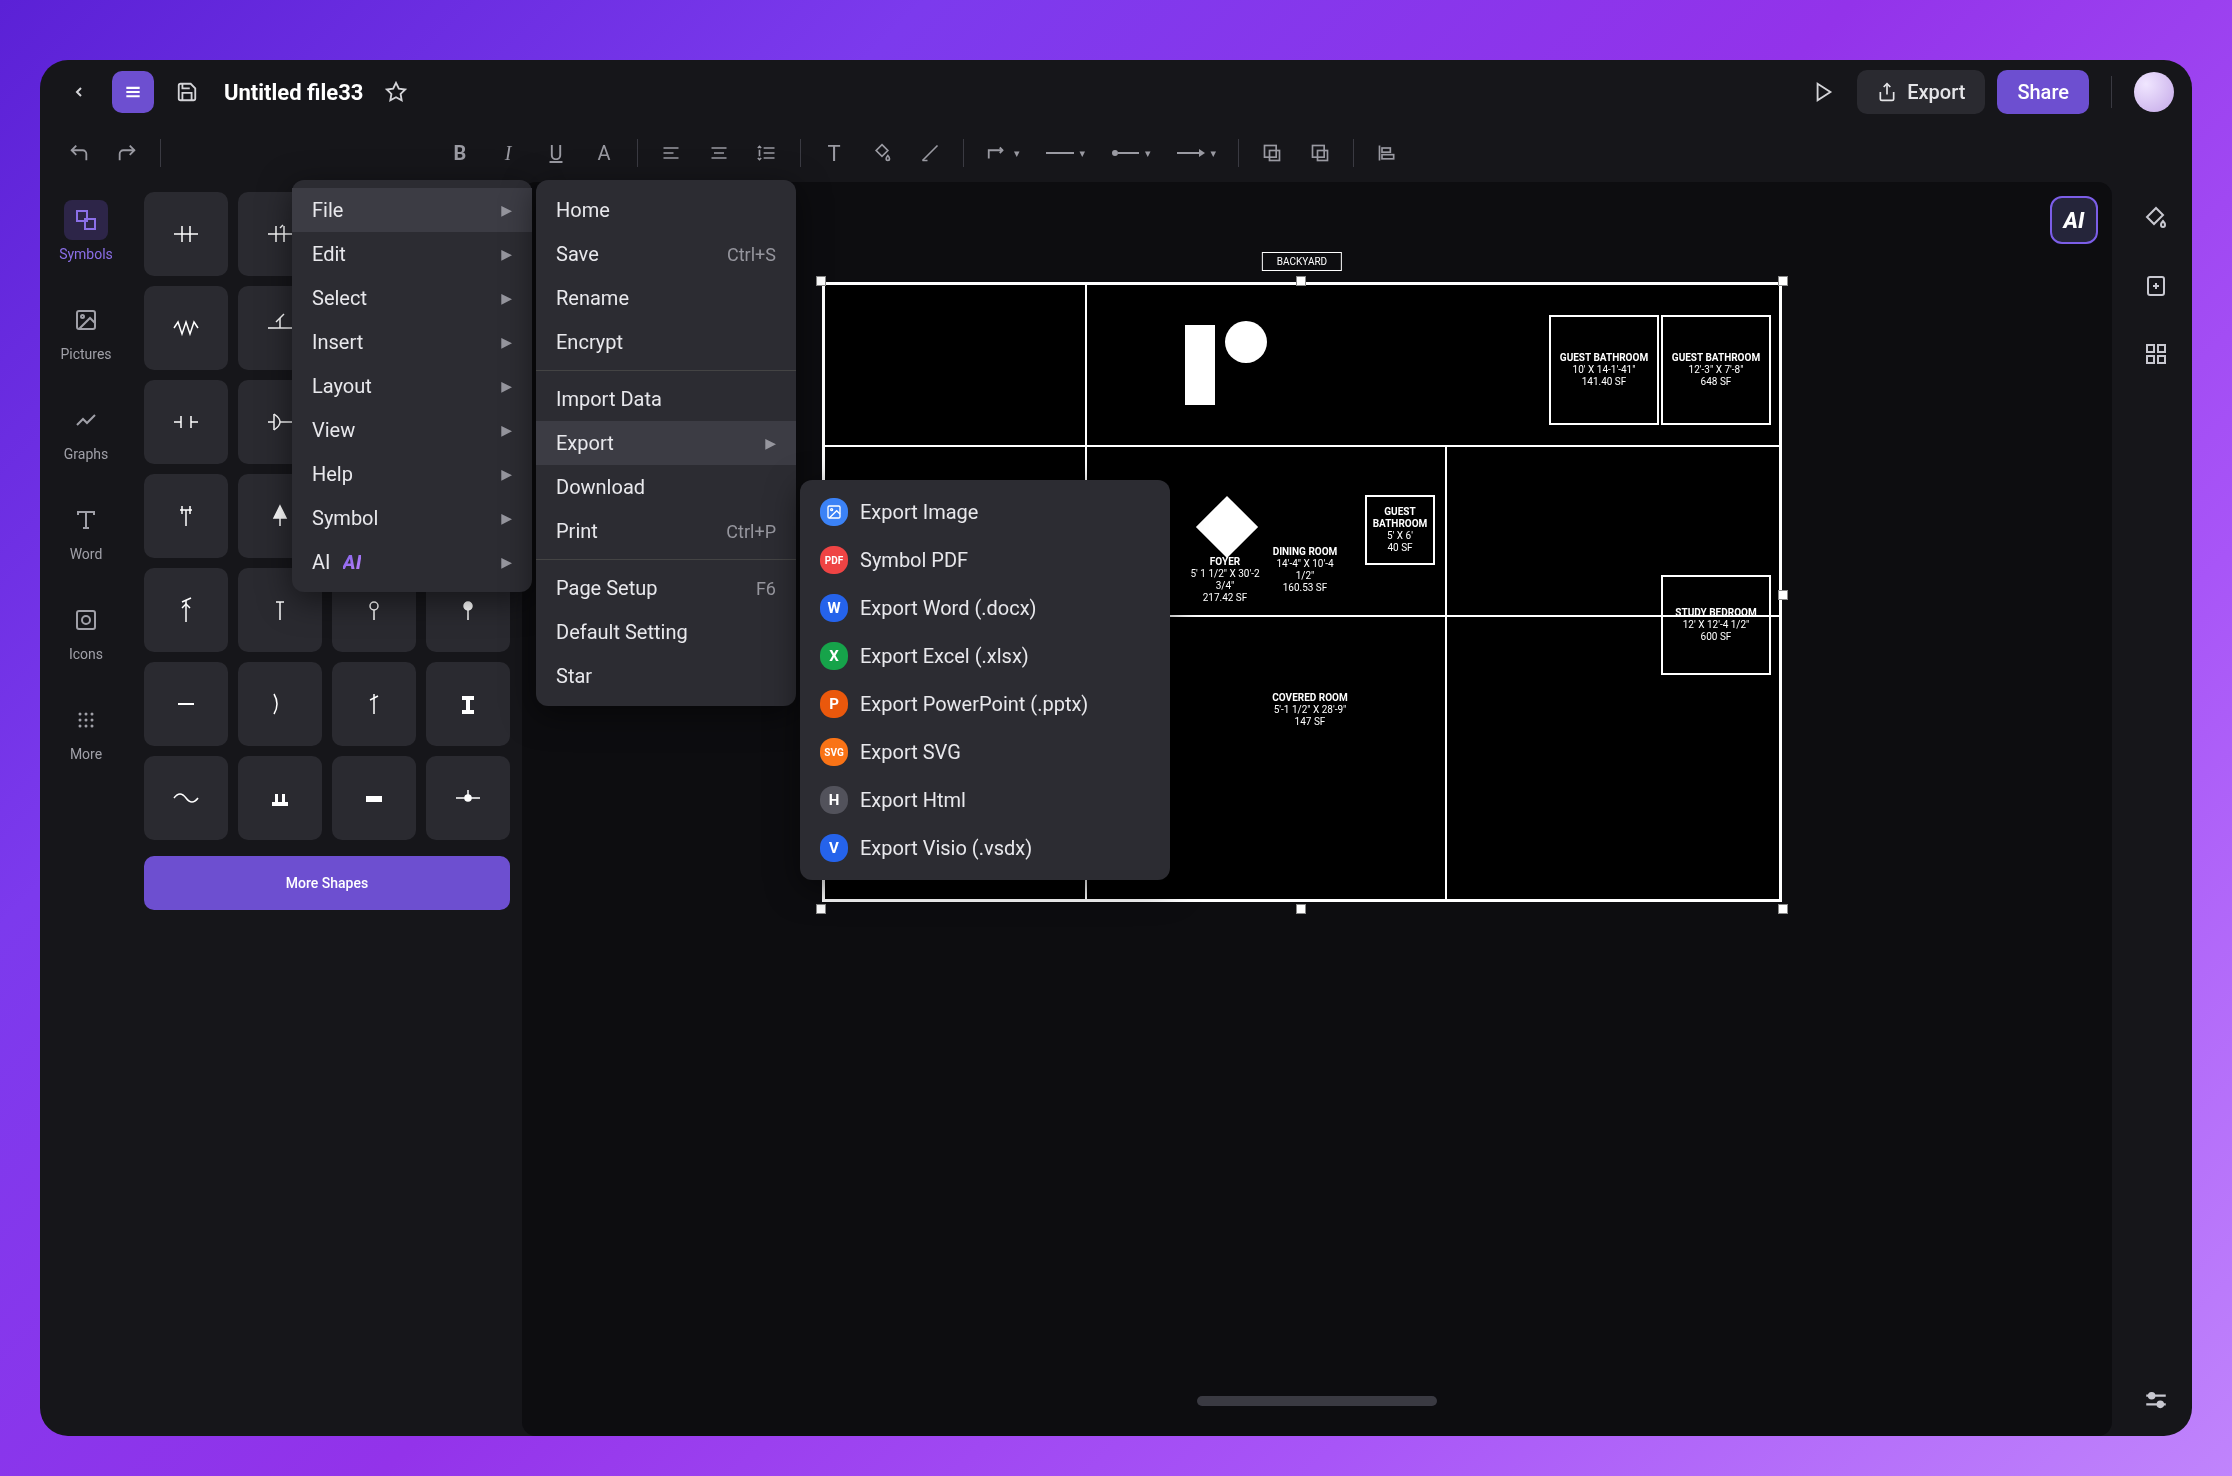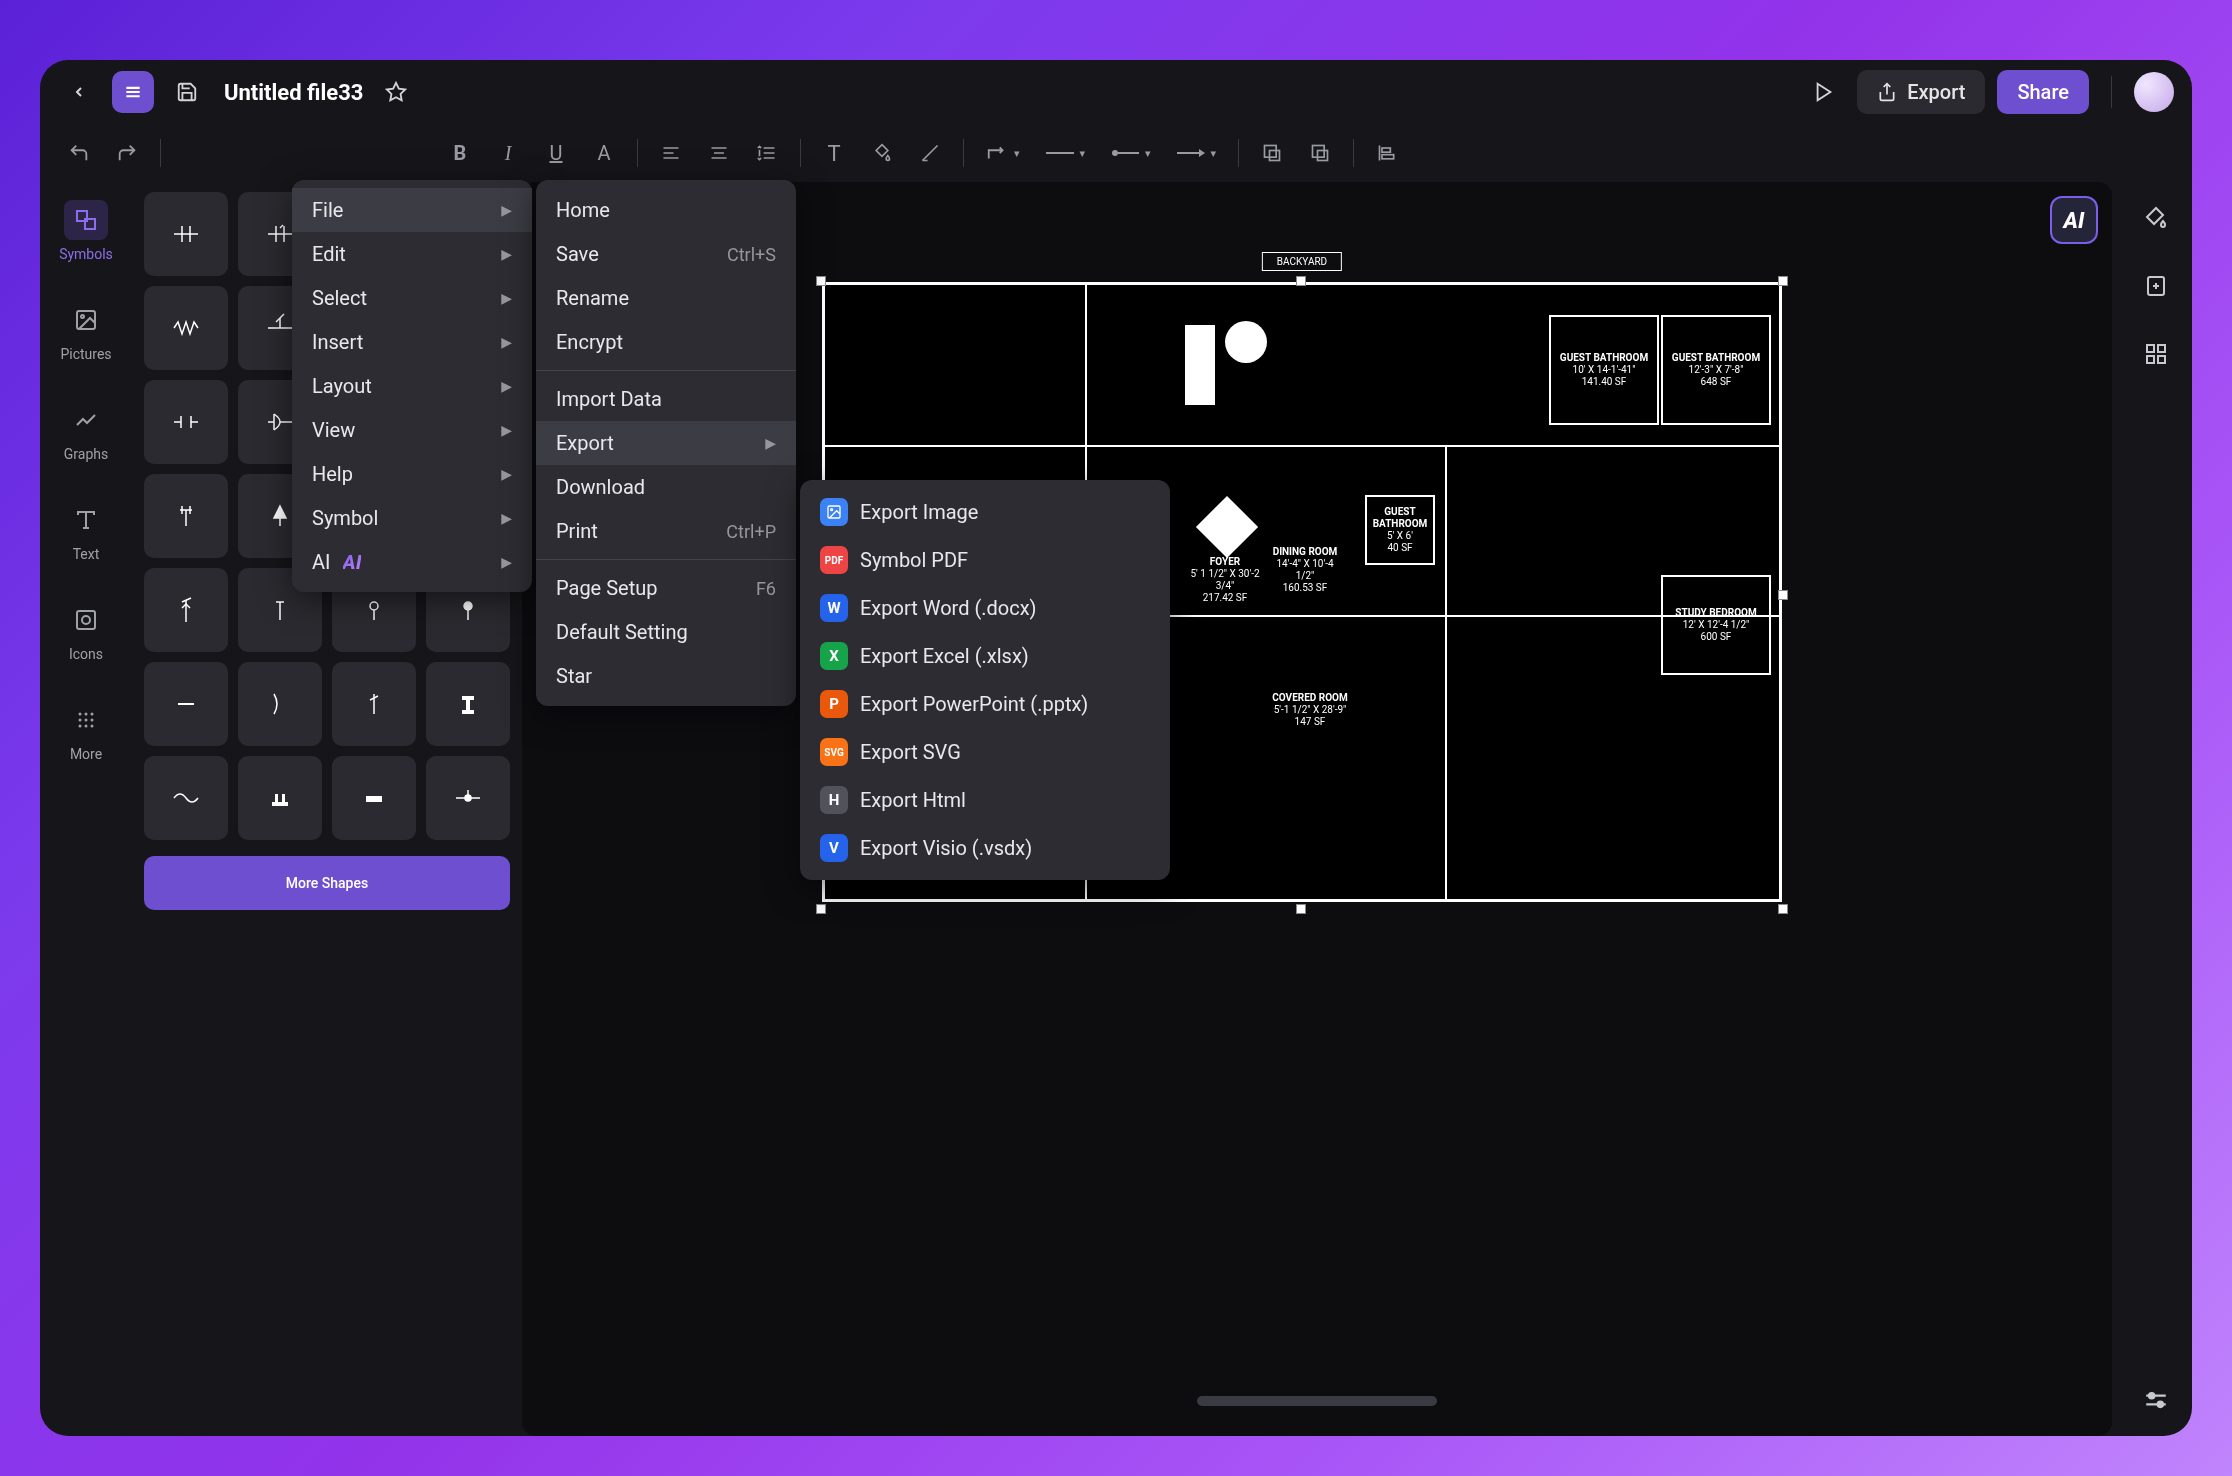--- a/index.html
+++ b/index.html
@@ -190,21 +190,21 @@
     color: #e8e8ec;
     cursor: pointer;
     gap: 12px;
   }
   .menu-item.hover { background: #3c3c44; }
   .menu-item .shortcut { color: #96969e; font-size: 18px; }
   .menu-sep { height:1px; background:#444; margin:6px 0; }
   .menu-arrow { color:#96969e; font-size:14px; }
   .menu-item .lead { display:flex; align-items:center; gap:12px; }
   .menu-icon {
-    width:28px; height:28px; border-radius:7px;
+    width:28px; height:28px; border-radius:13px;
     display:flex; align-items:center; justify-content:center;
     font-size:15px; font-weight:700; color:#fff;
     flex-shrink:0;
   }
 
   #menu1 { top: 120px; left: 252px; width: 240px; }
   #menu2 { top: 120px; left: 496px; width: 260px; }
   #menu3 { top: 420px; left: 760px; width: 370px; }
 
   svg { display:block; }
@@ -411,21 +411,21 @@
         <span>Graphs</span>
       </div>
       <div class="rail-item">
         <div class="rail-ic">
             <svg width="24" height="24" viewBox="0 0 24 24" fill="none" stroke="currentColor" stroke-width="2">
               <polyline points="4 7 4 4 20 4 20 7"></polyline>
               <line x1="12" y1="4" x2="12" y2="20"></line>
               <line x1="9" y1="20" x2="15" y2="20"></line>
             </svg>
           </div>
-        <span>Text</span>
+        <span>Word</span>
       </div>
       <div class="rail-item">
         <div class="rail-ic">
             <svg width="24" height="24" viewBox="0 0 24 24" fill="none" stroke="currentColor" stroke-width="2">
               <rect x="3" y="3" width="18" height="18" rx="2"></rect>
               <circle cx="12" cy="12" r="4"></circle>
             </svg>
           </div>
         <span>Icons</span>
       </div>

